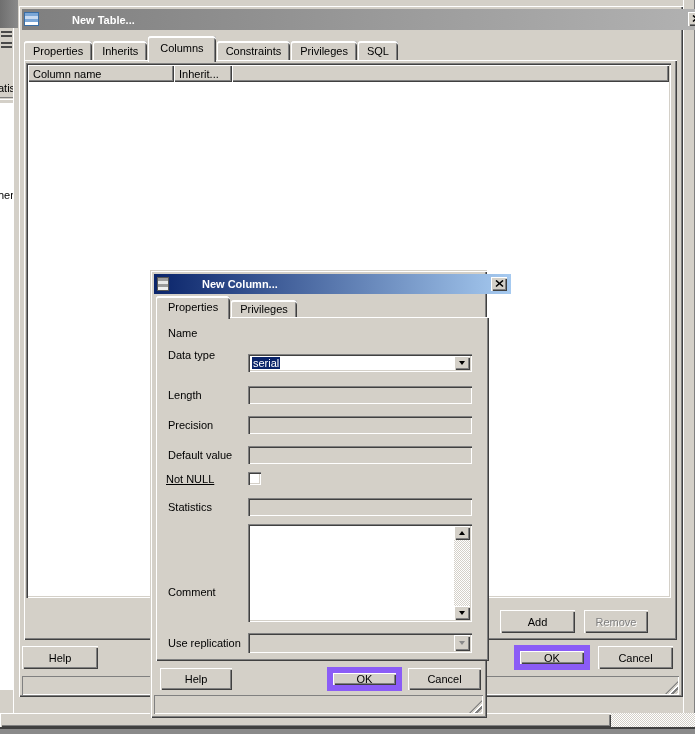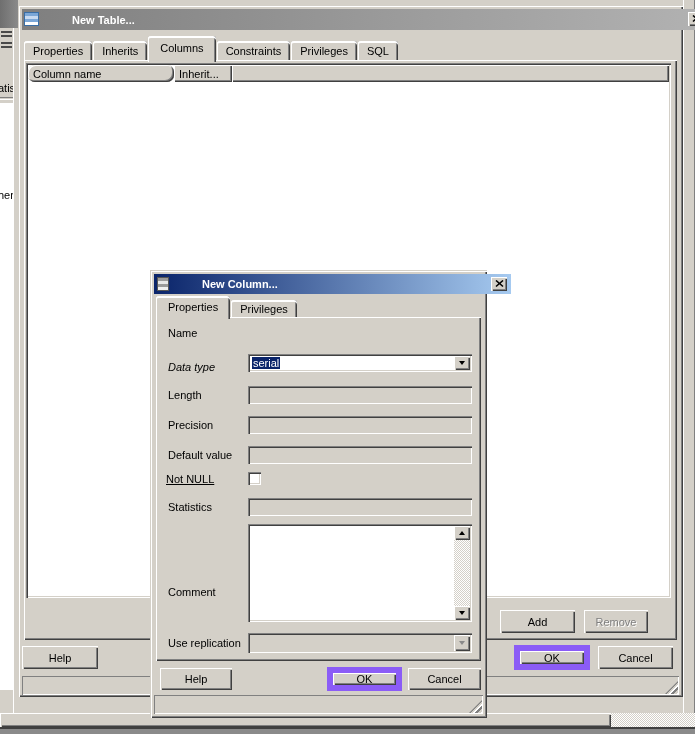--- a/index.html
+++ b/index.html
@@ -81,21 +81,21 @@
         </div>
       <div class="tab">
           <span>SQL</span>
         </div>
     </div>
 
     <div class="abs tabpage" style="left:6px;top:55px;width:653px;height:580px;">
 
       <div class="abs sunken" style="left:2px;top:3px;width:645px;height:535px;background:#ffffff;">
         <div class="abs" style="left:2px;top:2px;right:2px;height:17px;display:flex;">
-          <div class="hdrcell" style="width:146px;border-radius:7px;">Column name</div>
+          <div class="hdrcell" style="width:146px;">Column name</div>
           <div class="hdrcell" style="width:58px;">Inherit...</div>
           <div class="hdrcell" style="flex:1;"></div>
         </div>
       </div>
 
       <div class="abs btn" style="left:476px;top:550px;width:75px;height:23px;text-align:right;">
           <span>Add</span>
         </div>
       <div class="abs btn btn-disabled" style="left:560px;top:550px;width:64px;height:23px;">
           <span>Remove</span>
@@ -131,25 +131,25 @@
 
     <div class="abs tabrow" style="left:6px;top:26px;width:325px;height:21px;">
       <div class="tab active" style="height:21px;">
           <span>Properties</span>
         </div>
       <div class="tab" style="height:17px;">
           <span>Privileges</span>
         </div>
     </div>
 
-    <div class="abs tabpage" style="left:6px;top:47px;width:325px;height:344px;">
+    <div class="abs tabpage" style="left:6px;top:47px;width:325px;height:344px;padding-left:8px;">
 
       <div class="abs lbl" style="left:12px;top:10px;">Name</div>
 
-      <div class="abs lbl" style="left:12px;top:44px;font-style:italic;">Data type</div>
+      <div class="abs lbl" style="left:12px;top:32px;">Data type</div>
       <div class="abs sunken field" style="left:92px;top:37px;width:224px;height:18px;">
         <span class="sel">serial</span>
         <span class="abs btn" style="right:2px;top:2px;width:16px;height:14px;">
             <span class="tri-down"></span>
           </span>
       </div>
 
       <div class="abs lbl" style="left:12px;top:72px;">Length</div>
       <div class="abs sunken field field-disabled" style="left:92px;top:69px;width:224px;height:18px;"></div>
 

